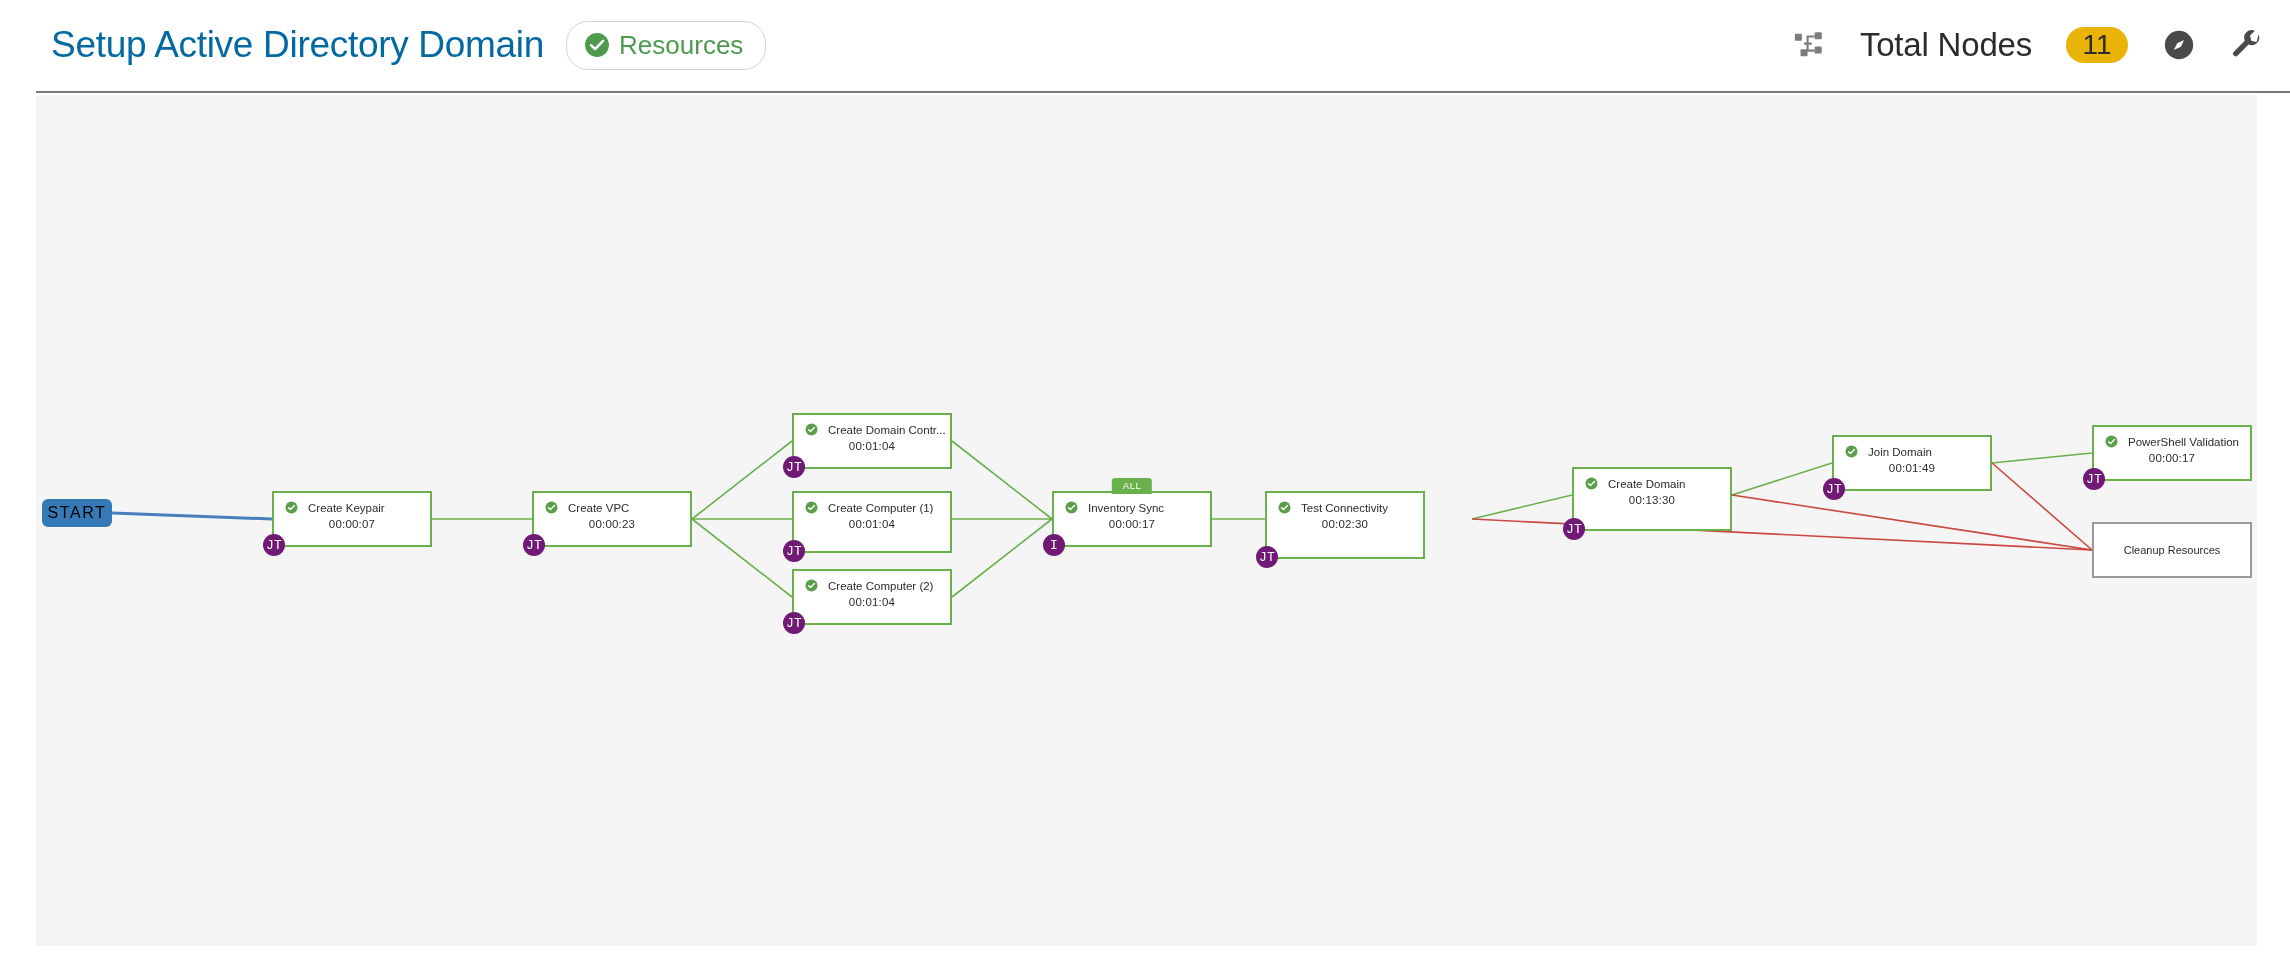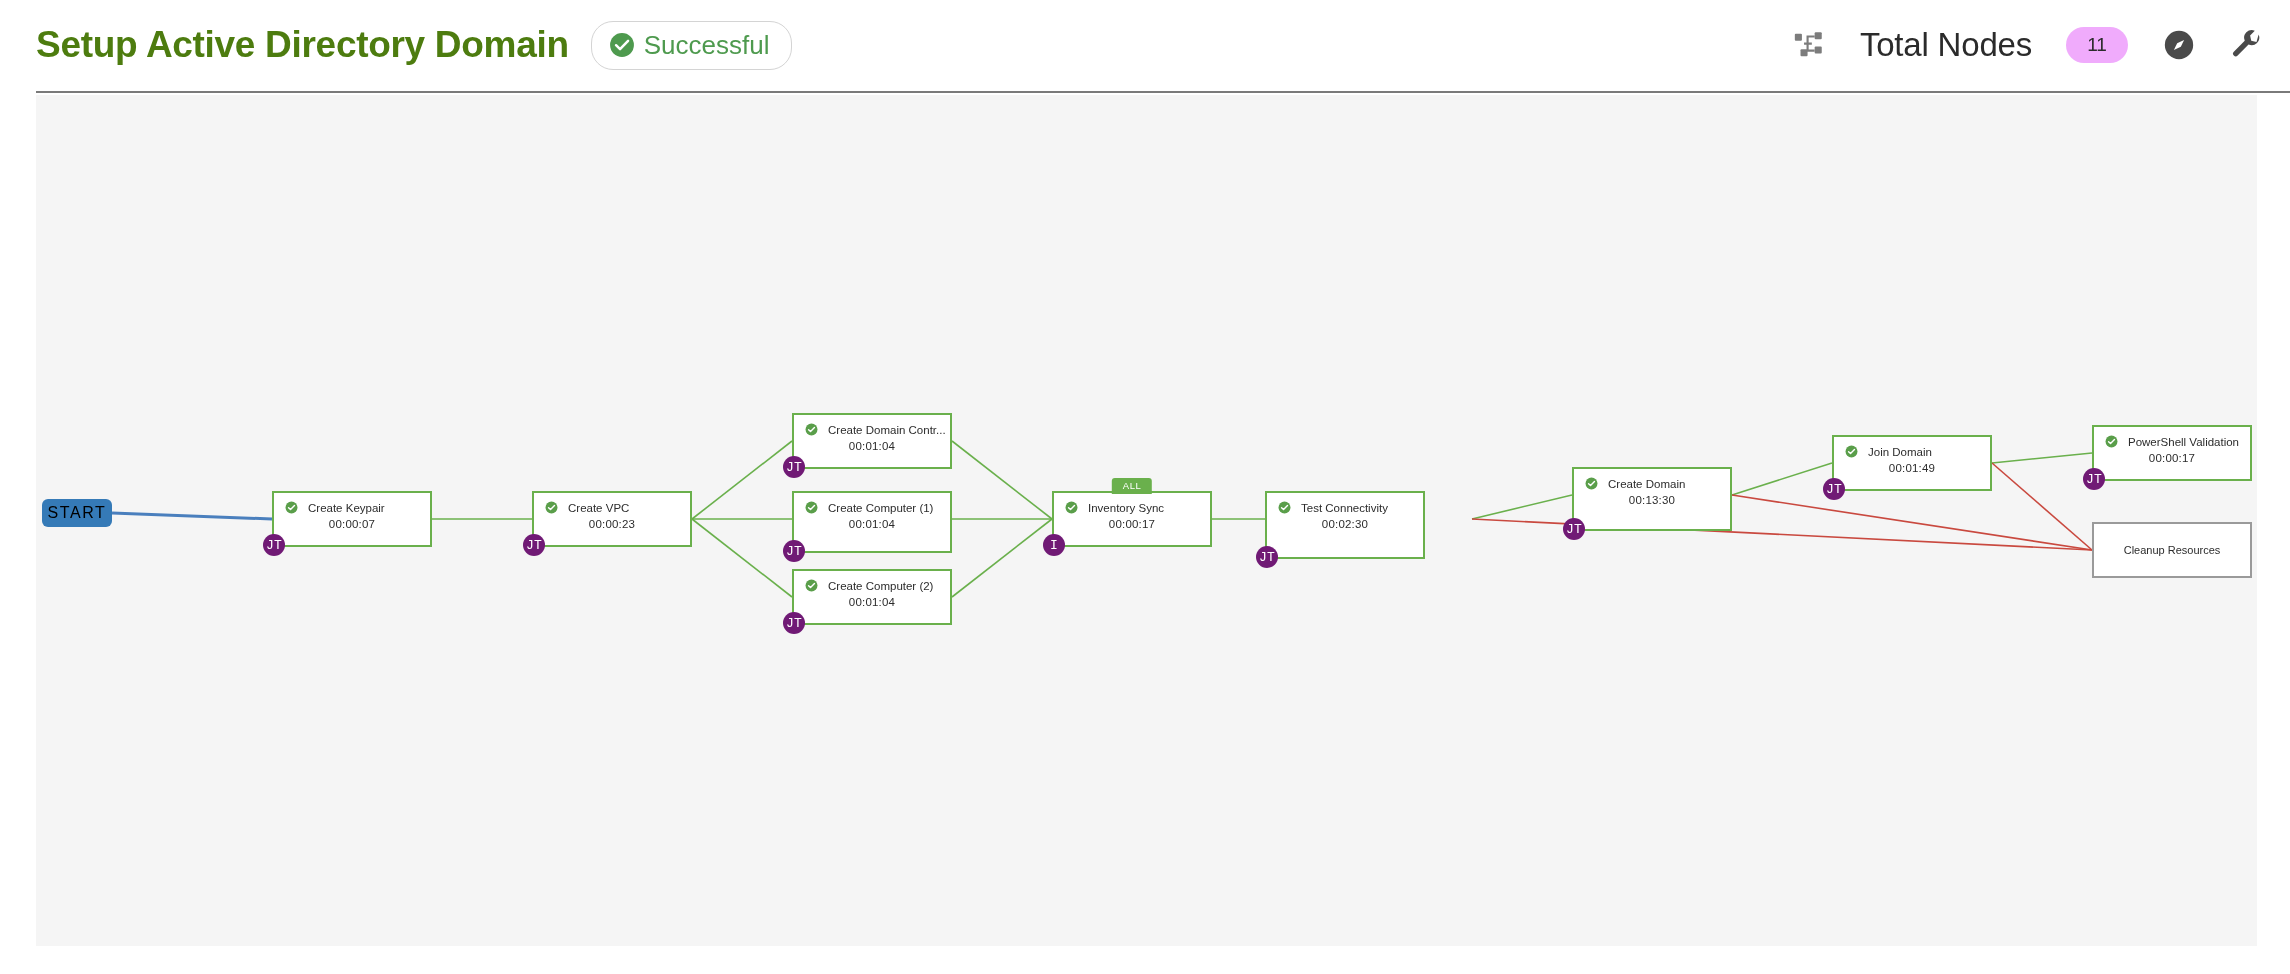--- a/index.html
+++ b/index.html
@@ -20,24 +20,25 @@
   #header-left {
     position: absolute;
     left: 36px; top: 0;
     height: 90px;
     display: flex;
     align-items: center;
     gap: 22px;
   }
   #page-title {
     font-size: 37px;
-    font-weight: bold;
-    color: #4d7c0f;
+    font-weight: normal;
+    color: #0369a1;
     letter-spacing: -0.3px;
     white-space: nowrap;
+    margin-left: 15px;
   }
   #status-badge {
     display: flex;
     align-items: center;
     gap: 9px;
     border: 1px solid #d4d4d4;
     border-radius: 22px;
     padding: 8px 22px 8px 17px;
     background: #ffffff;
   }
@@ -59,28 +60,28 @@
     align-items: center;
     gap: 34px;
   }
   #total-nodes-label {
     font-size: 33px;
     color: #2b2b2b;
     white-space: nowrap;
     letter-spacing: -0.2px;
   }
   #total-nodes-count {
-    background: #f0abfc;
+    background: #eab308;
     border-radius: 18px;
     min-width: 62px;
     height: 36px;
     display: flex;
     align-items: center;
     justify-content: center;
-    font-size: 19px;
+    font-size: 28px;
     color: #2b2b2b;
     padding: 0 14px;
   }
   .icon-btn {
     display: flex;
     align-items: center;
     justify-content: center;
   }
   #header-rule {
     position: absolute;
@@ -192,21 +193,21 @@
   <div id="header-left">
     <div id="page-title">Setup Active Directory Domain</div>
 
     <div id="status-badge">
       <span class="check-wrap">
         <svg width="26" height="26" viewBox="0 0 24 24">
           <circle cx="12" cy="12" r="11" fill="#4e9a4e"></circle>
           <path d="M6.5 12.2 L10.2 15.9 L17.6 8.2" fill="none" stroke="#ffffff" stroke-width="2.3" stroke-linecap="round" stroke-linejoin="round"></path>
         </svg>
       </span>
-      <span class="label">Successful</span>
+      <span class="label">Resources</span>
     </div>
   </div>
 
   <div id="header-right">
     <span class="icon-btn">
       <svg width="34" height="34" viewBox="0 0 24 24">
         <rect x="2" y="4" width="5" height="5" rx="0.7" fill="#7c7c7c"></rect>
         <rect x="16" y="3" width="5" height="5" rx="0.7" fill="#7c7c7c"></rect>
         <rect x="16" y="13" width="5" height="5" rx="0.7" fill="#7c7c7c"></rect>
         <rect x="6" y="15" width="5" height="5" rx="0.7" fill="#7c7c7c"></rect>

